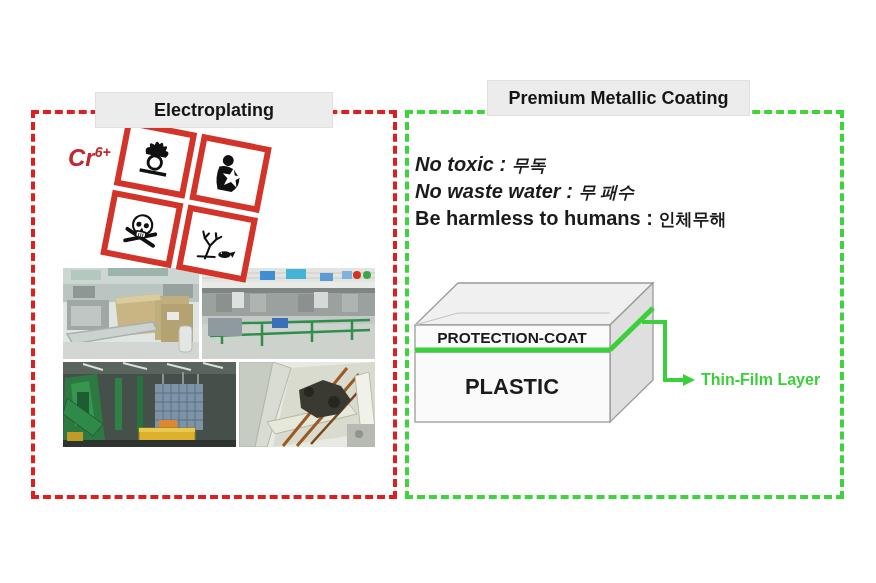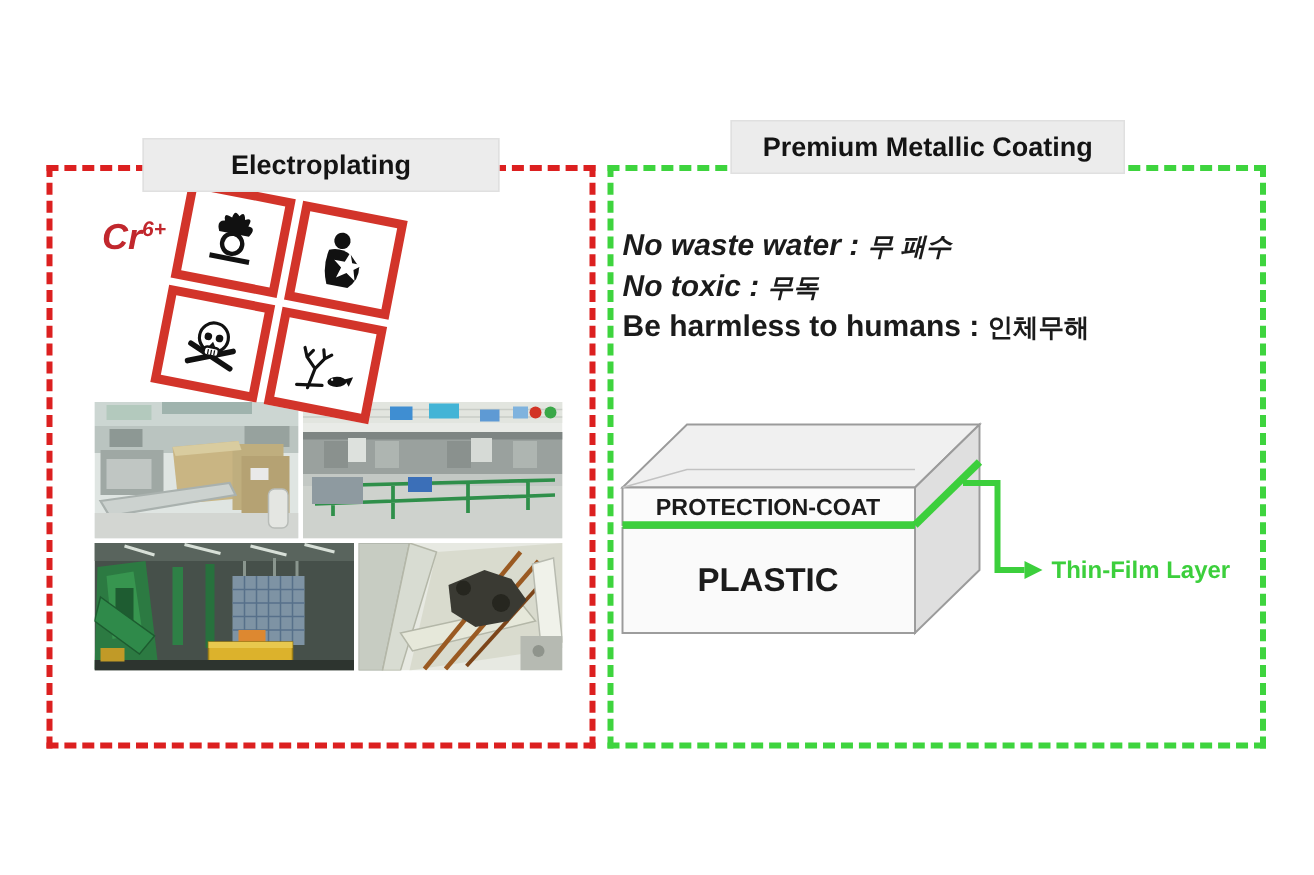--- a/index.html
+++ b/index.html
@@ -174,24 +174,24 @@
     <path d="M60,28 L84,18 L102,24 L112,38 L100,52 L78,56 L62,46 Z" fill="#3a3a33"></path>
     <circle cx="70" cy="30" r="5" fill="#26261f"></circle>
     <circle cx="95" cy="40" r="6" fill="#26261f"></circle>
     <polygon points="116,14 130,10 136,66 122,72" fill="#f0f2ea" stroke="#b8bbb0"></polygon>
     <rect x="108" y="62" width="28" height="23" fill="#b6bab2"></rect>
     <circle cx="120" cy="72" r="4" fill="#8f948c"></circle>
   </svg>
 
   <div class="bullets">
     <div class="bl it">
+      <span>No toxic</span><span> : </span><span class="ko">무독</span>
+    </div>
+    <div class="bl it">
       <span>No waste water</span><span> : </span><span class="ko">무 패수</span>
-    </div>
-    <div class="bl it">
-      <span>No toxic</span><span> : </span><span class="ko">무독</span>
     </div>
     <div class="bl">
       <span>Be harmless to humans</span><span> : </span><span class="ko">인체무해</span>
     </div>
   </div>
 
   <svg class="diagram" width="435" height="165" viewBox="0 0 435 165">
 
     <polygon points="10,52 205,52 248,10 53,10" fill="#f0f0f0" stroke="#9b9b9b" stroke-width="1.3"></polygon>
 

